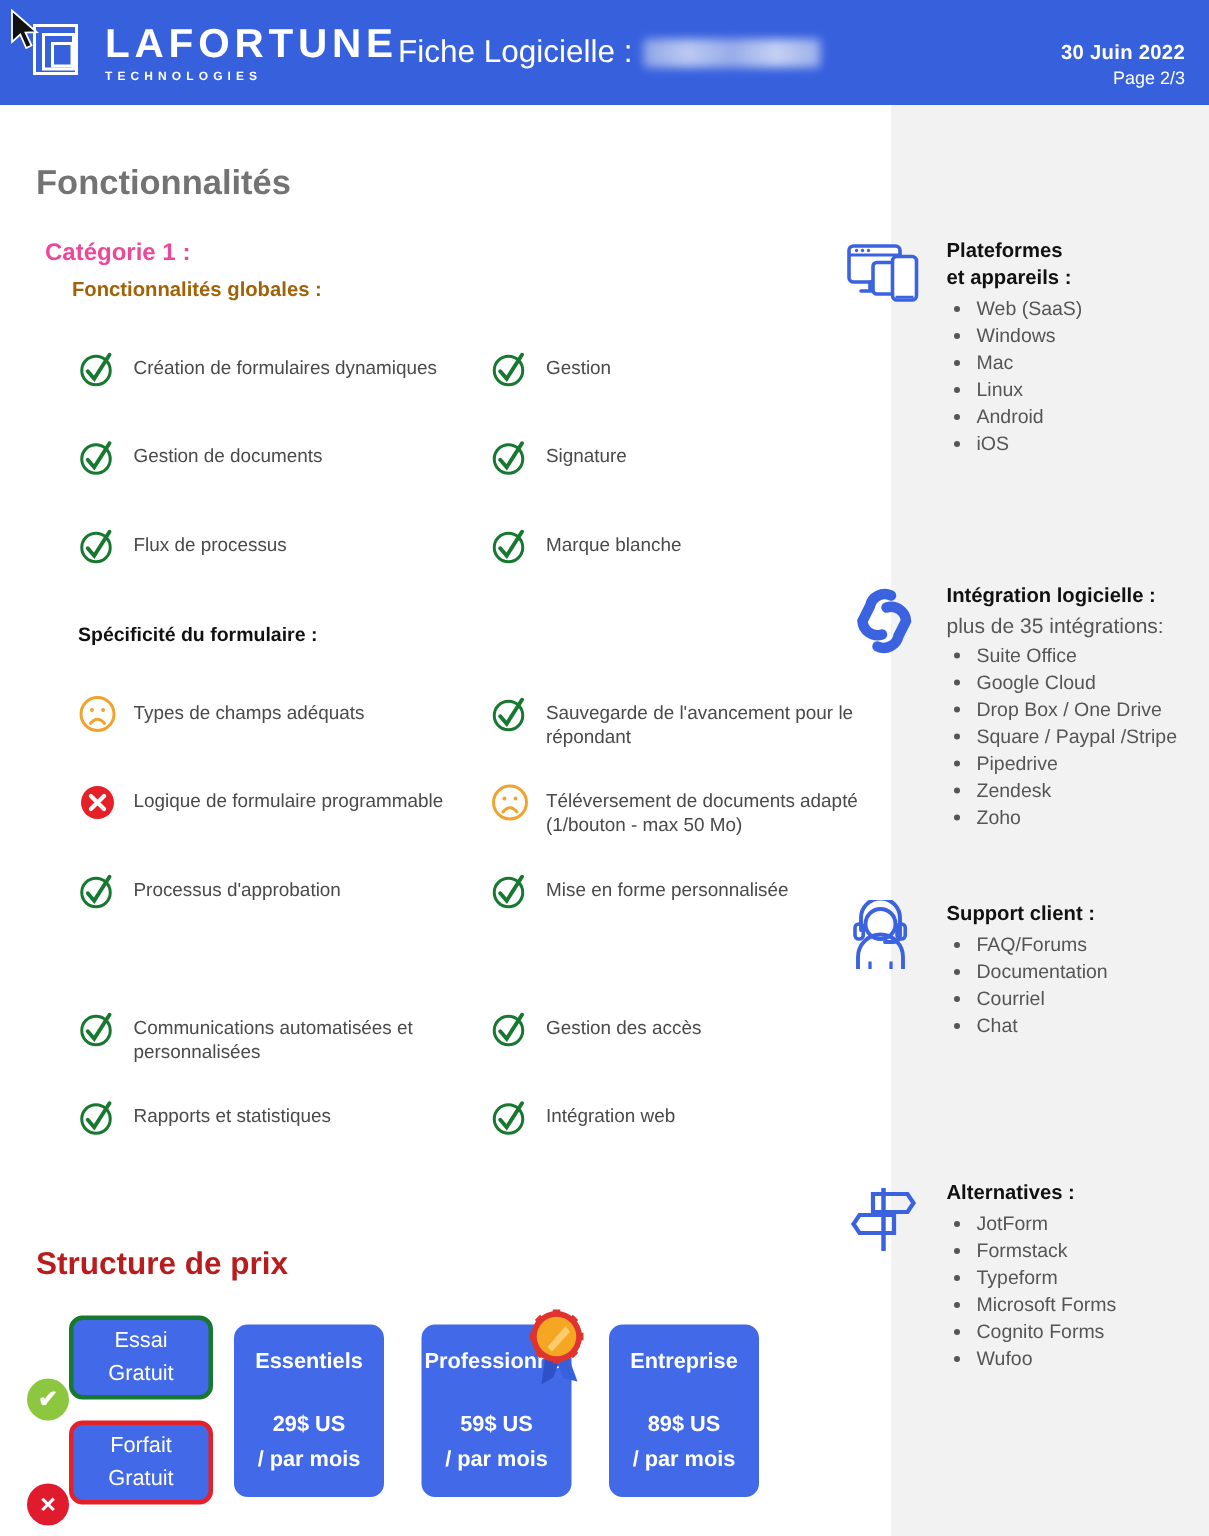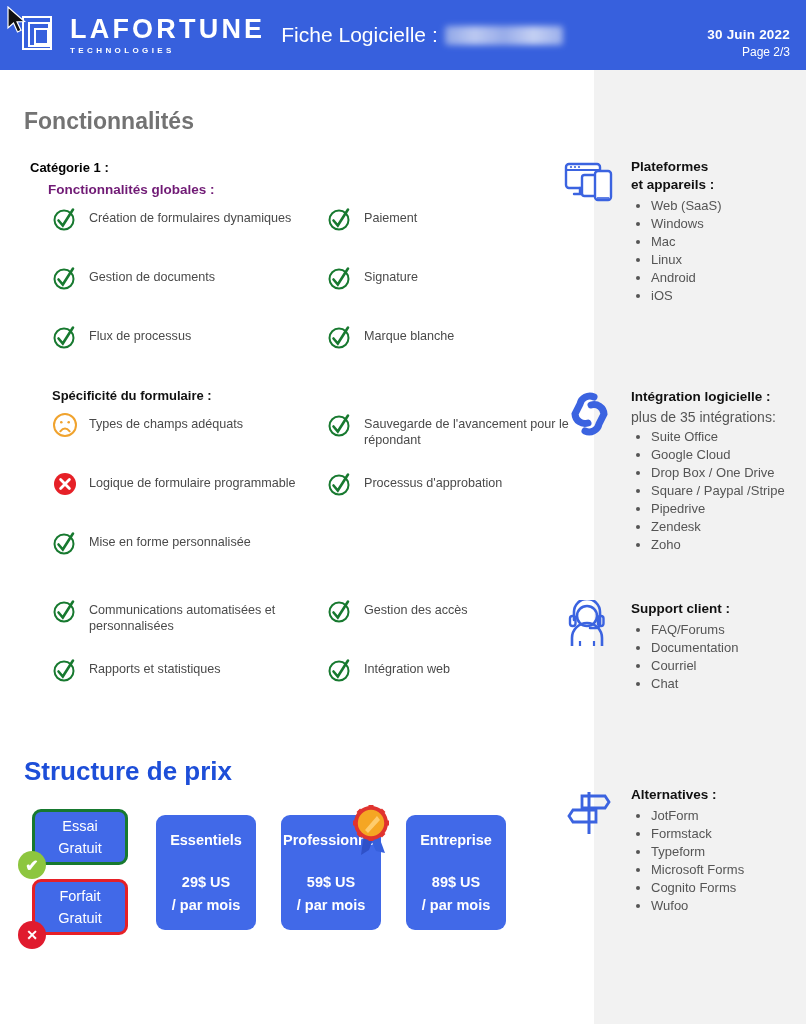--- a/index.html
+++ b/index.html
@@ -35,21 +35,21 @@
   .logo-mark .s2 { left: 6px; top: 6px; width: 22px; height: 25px; }
   .logo-mark .s3 { left: 12px; top: 12px; width: 15px; height: 17px; }
   .logo-text { margin-left: 10px; color: #fff; line-height: 1; }
   .logo-name {
     font-size: 27px; font-weight: bold; letter-spacing: 3.2px;
   }
   .logo-sub {
     font-size: 8px; letter-spacing: 3.4px; font-weight: bold; margin-top: 4px;
   }
   .header-title {
-    color: #fff; font-size: 21px; margin-left: 16px;
+    color: #fff; font-size: 21px; margin-left: 0;
     white-space: nowrap; display:flex; align-items:center; gap:7px;
   }
   .redacted {
     display:inline-block; width: 118px; height: 19px;
     background: linear-gradient(90deg,#93a9e8,#c3cff3,#9db0ea,#cdd7f5,#9fb2ec);
     filter: blur(3.2px); border-radius: 3px; opacity:.95;
   }
   .header-right {
     position: absolute; right: 16px; top: 26px;
     color: #fff; text-align: right; line-height: 1.35;
@@ -59,54 +59,54 @@
 
   
   .cursor { position:absolute; left:6px; top:6px; width:22px; height:30px; }
 
   
   .main { position: absolute; left: 0; top: 70px; width: 594px; }
   .sec-title {
     font-size: 23px; font-weight: bold; color: #737373; margin: 38px 0 0 24px;
   }
   .cat-label {
-    font-size: 13px; font-weight: bold; color: #000000; margin: 25px 0 0 30px;
+    font-size: 16px; font-weight: bold; color: #ec4899; margin: 25px 0 0 30px;
   }
   .sub-label {
-    font-size: 13.5px; font-weight: bold; color: #701a75; margin: 7px 0 0 48px;
+    font-size: 13.5px; font-weight: bold; color: #a16207; margin: 7px 0 0 48px;
   }
   .group-label {
     font-size: 13px; font-weight: bold; color: #111; margin-left: 52px;
   }
 
   .feat-grid {
     display: grid; grid-template-columns: 275px 260px;
-    margin-left: 52px; margin-top: 9px;
+    margin-left: 52px; margin-top: 33px;
   }
   .feat {
     display: flex; align-items: flex-start; gap: 11px;
     min-height: 59px; padding-right: 6px;
   }
   .feat-text {
     font-size: 12.6px; color: #4a4a4a; line-height: 1.28; padding-top: 4px;
   }
   .ico { flex: 0 0 auto; width: 26px; height: 26px; }
 
   
   .price-title {
-    font-size: 26px; font-weight: bold; color: #1d4ed8; margin: 40px 0 0 24px;
+    font-size: 21px; font-weight: bold; color: #b91c1c; margin: 40px 0 0 24px;
   }
   .price-row { position: relative; margin-top: 22px; height: 150px; }
   .card {
     position: absolute; background: #4169e8; border-radius: 9px;
     color: #fff; text-align: center; display: flex; flex-direction: column;
     align-items: center; justify-content: center;
     font-size: 14.5px; line-height: 1.55;
   }
-  .card.small { width: 96px; height: 56px; left: 32px; }
+  .card.small { width: 96px; height: 56px; left: 46px; }
   .card.trial { top: 0; border: 3px solid #17792f; }
   .card.free  { top: 70px; border: 3px solid #e62027; }
   .card.big { width: 100px; height: 115px; top: 6px; }
   .card.essentiels { left: 156px; }
   .card.pro { left: 281px; }
   .card.entreprise { left: 406px; }
   .card-name { font-weight: bold; text-align: center; }
   .card-gap { height: 20px; }
   .badge-ok, .badge-no {
     position: absolute; width: 28px; height: 28px; border-radius: 50%;
@@ -174,21 +174,21 @@
             <circle cx="12" cy="14" r="9.5" fill="none" stroke="#17792f" stroke-width="2"></circle>
             <path d="M6.5 14.5 L10.8 19.5 L21 3.5" fill="none" stroke="#17792f" stroke-width="2.6" stroke-linecap="round"></path>
           </svg>
         <div class="feat-text">Création de formulaires dynamiques</div>
       </div>
       <div class="feat">
         <svg class="ico" viewBox="0 0 26 26">
             <circle cx="12" cy="14" r="9.5" fill="none" stroke="#17792f" stroke-width="2"></circle>
             <path d="M6.5 14.5 L10.8 19.5 L21 3.5" fill="none" stroke="#17792f" stroke-width="2.6" stroke-linecap="round"></path>
           </svg>
-        <div class="feat-text">Paiement</div>
+        <div class="feat-text">Gestion</div>
       </div>
       <div class="feat">
         <svg class="ico" viewBox="0 0 26 26">
             <circle cx="12" cy="14" r="9.5" fill="none" stroke="#17792f" stroke-width="2"></circle>
             <path d="M6.5 14.5 L10.8 19.5 L21 3.5" fill="none" stroke="#17792f" stroke-width="2.6" stroke-linecap="round"></path>
           </svg>
         <div class="feat-text">Gestion de documents</div>
       </div>
       <div class="feat">
         <svg class="ico" viewBox="0 0 26 26">
@@ -230,20 +230,29 @@
             <path d="M6.5 14.5 L10.8 19.5 L21 3.5" fill="none" stroke="#17792f" stroke-width="2.6" stroke-linecap="round"></path>
           </svg>
         <div class="feat-text">Sauvegarde de l'avancement pour le répondant</div>
       </div>
       <div class="feat">
         <svg class="ico" viewBox="0 0 26 26">
             <circle cx="13" cy="13" r="11" fill="#e62027"></circle>
             <path d="M8.6 8.6 L17.4 17.4 M17.4 8.6 L8.6 17.4" stroke="#fff" stroke-width="2.8" stroke-linecap="round"></path>
           </svg>
         <div class="feat-text">Logique de formulaire programmable</div>
+      </div>
+      <div class="feat">
+        <svg class="ico" viewBox="0 0 26 26">
+            <circle cx="13" cy="13" r="11" fill="none" stroke="#f0a32e" stroke-width="2"></circle>
+            <circle cx="9.3" cy="10.3" r="1.3" fill="#f0a32e"></circle>
+            <circle cx="16.7" cy="10.3" r="1.3" fill="#f0a32e"></circle>
+            <path d="M8.3 19.3 Q13 13.6 17.7 19.3" fill="none" stroke="#f0a32e" stroke-width="2" stroke-linecap="round"></path>
+          </svg>
+        <div class="feat-text">Téléversement de documents adapté (1/bouton - max 50 Mo)</div>
       </div>
       <div class="feat">
         <svg class="ico" viewBox="0 0 26 26">
             <circle cx="12" cy="14" r="9.5" fill="none" stroke="#17792f" stroke-width="2"></circle>
             <path d="M6.5 14.5 L10.8 19.5 L21 3.5" fill="none" stroke="#17792f" stroke-width="2.6" stroke-linecap="round"></path>
           </svg>
         <div class="feat-text">Processus d'approbation</div>
       </div>
       <div class="feat">
         <svg class="ico" viewBox="0 0 26 26">

